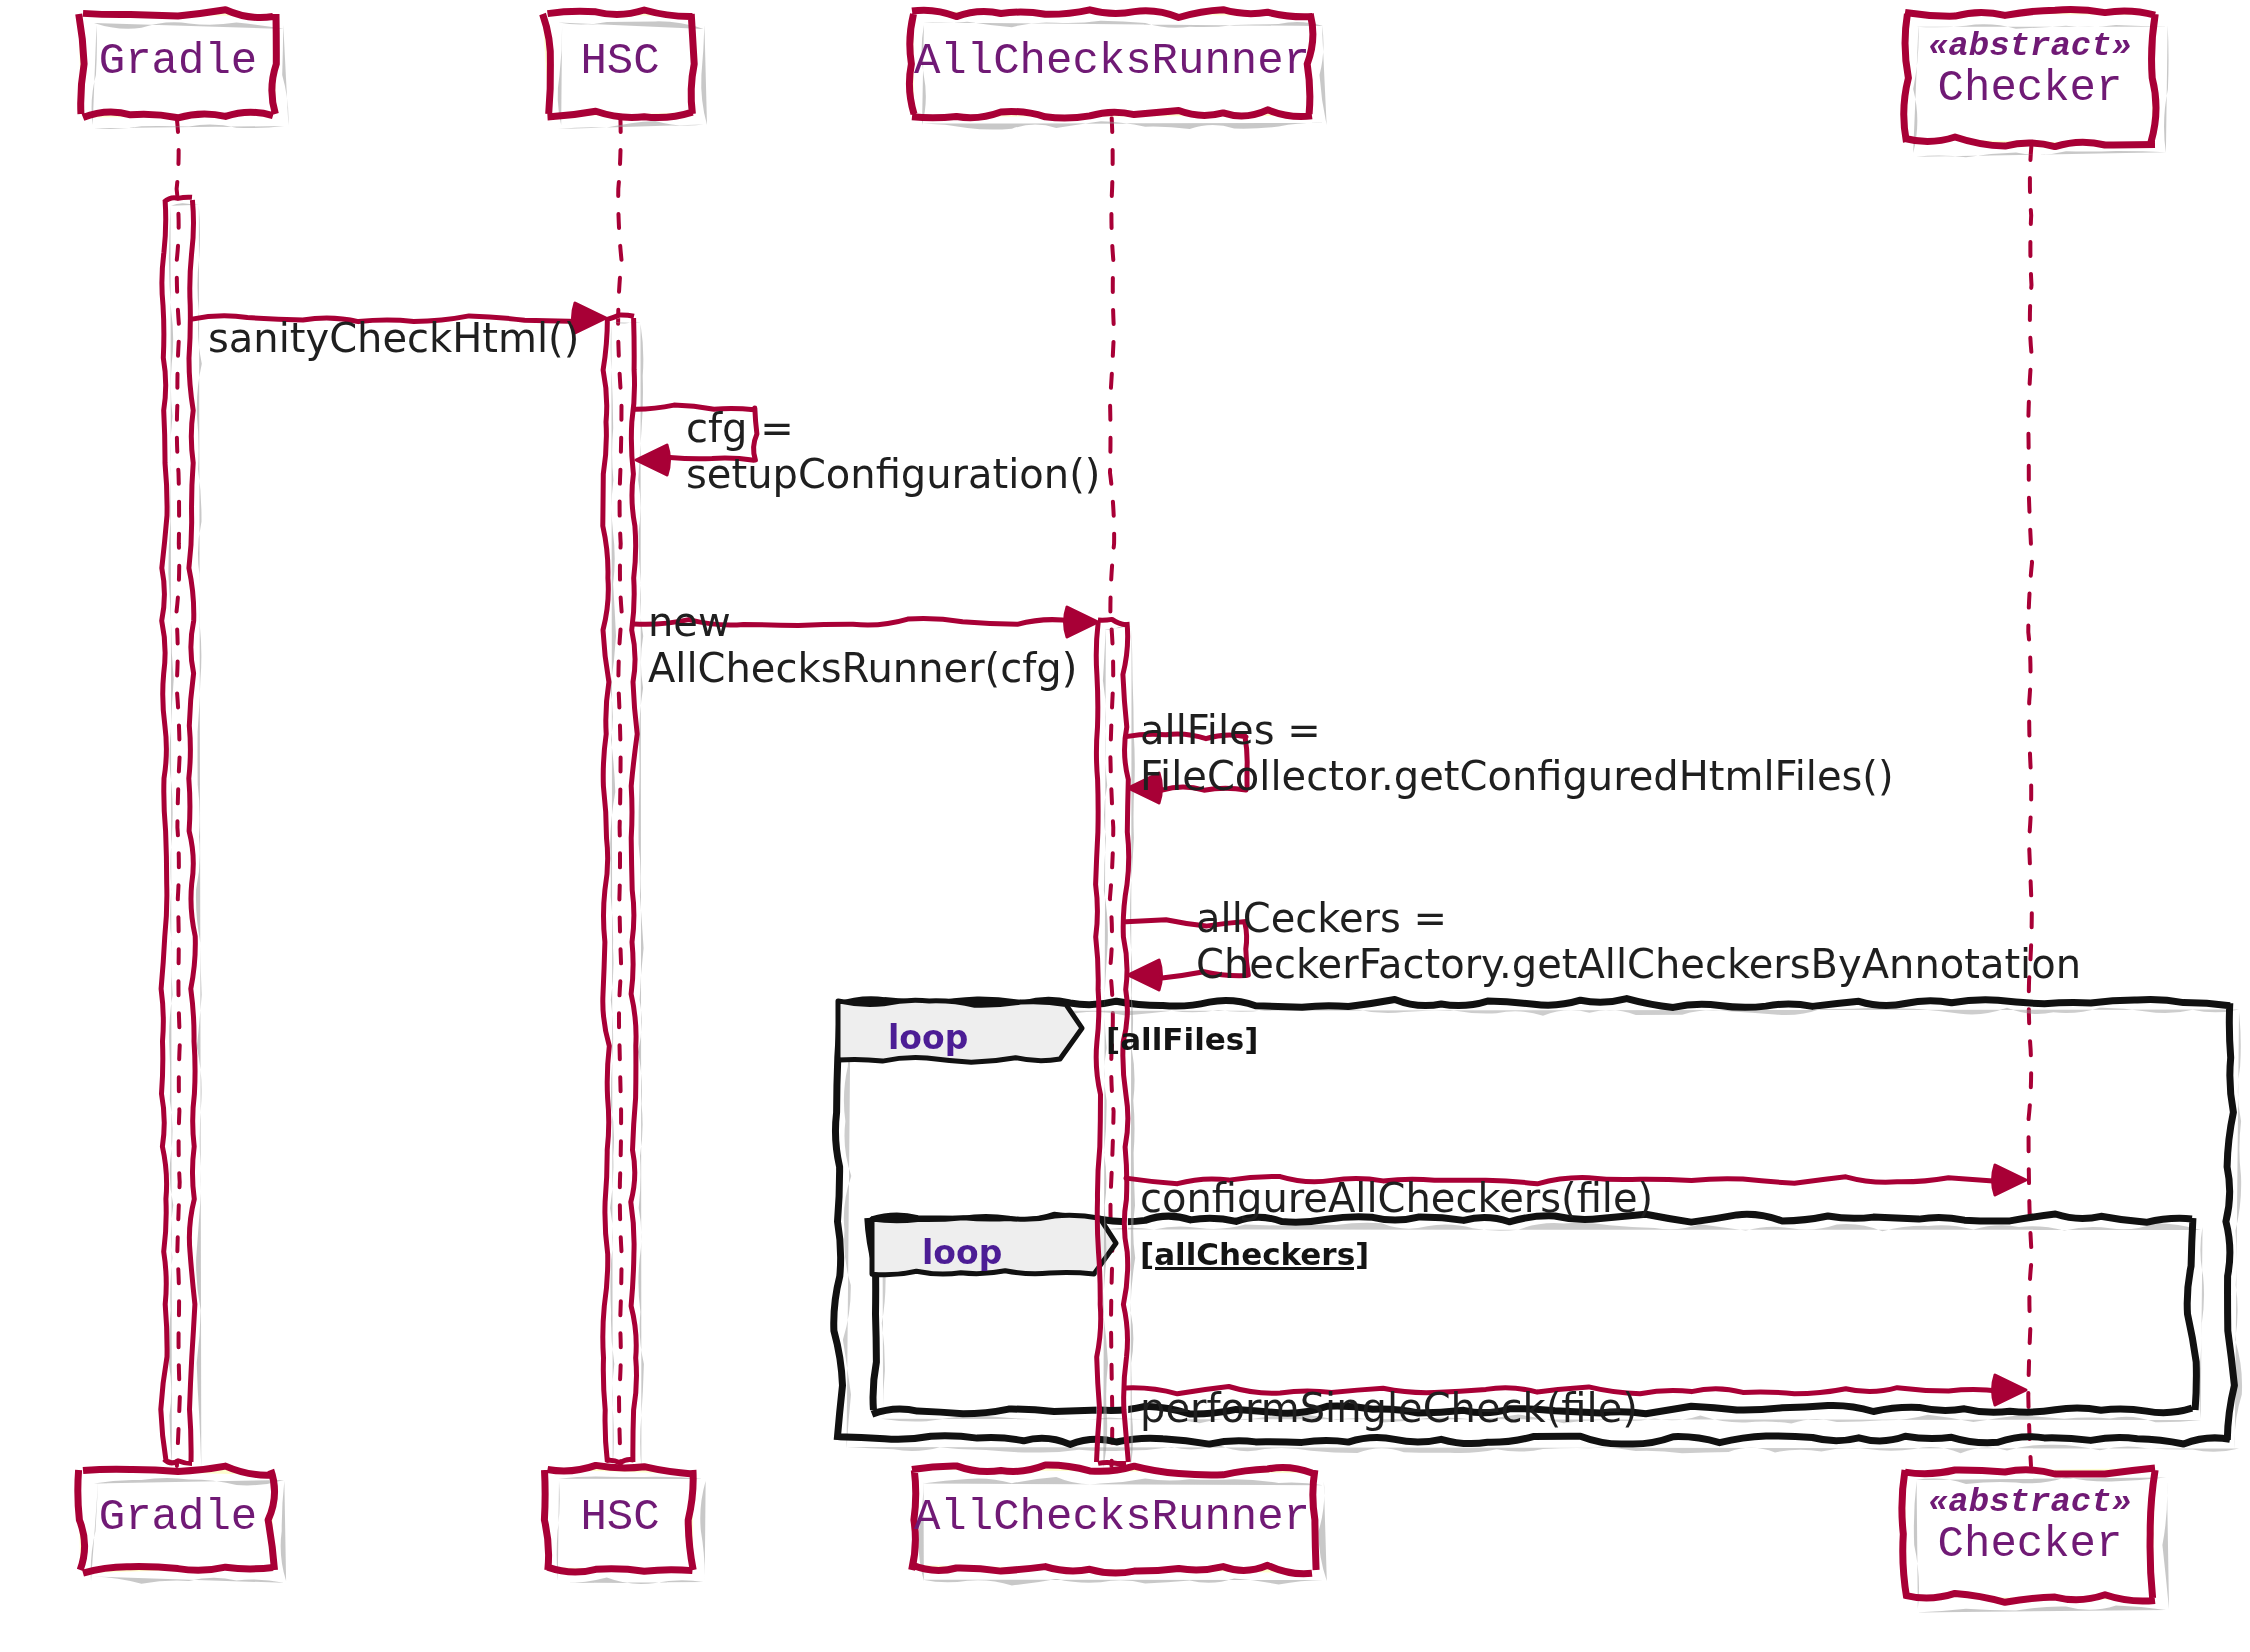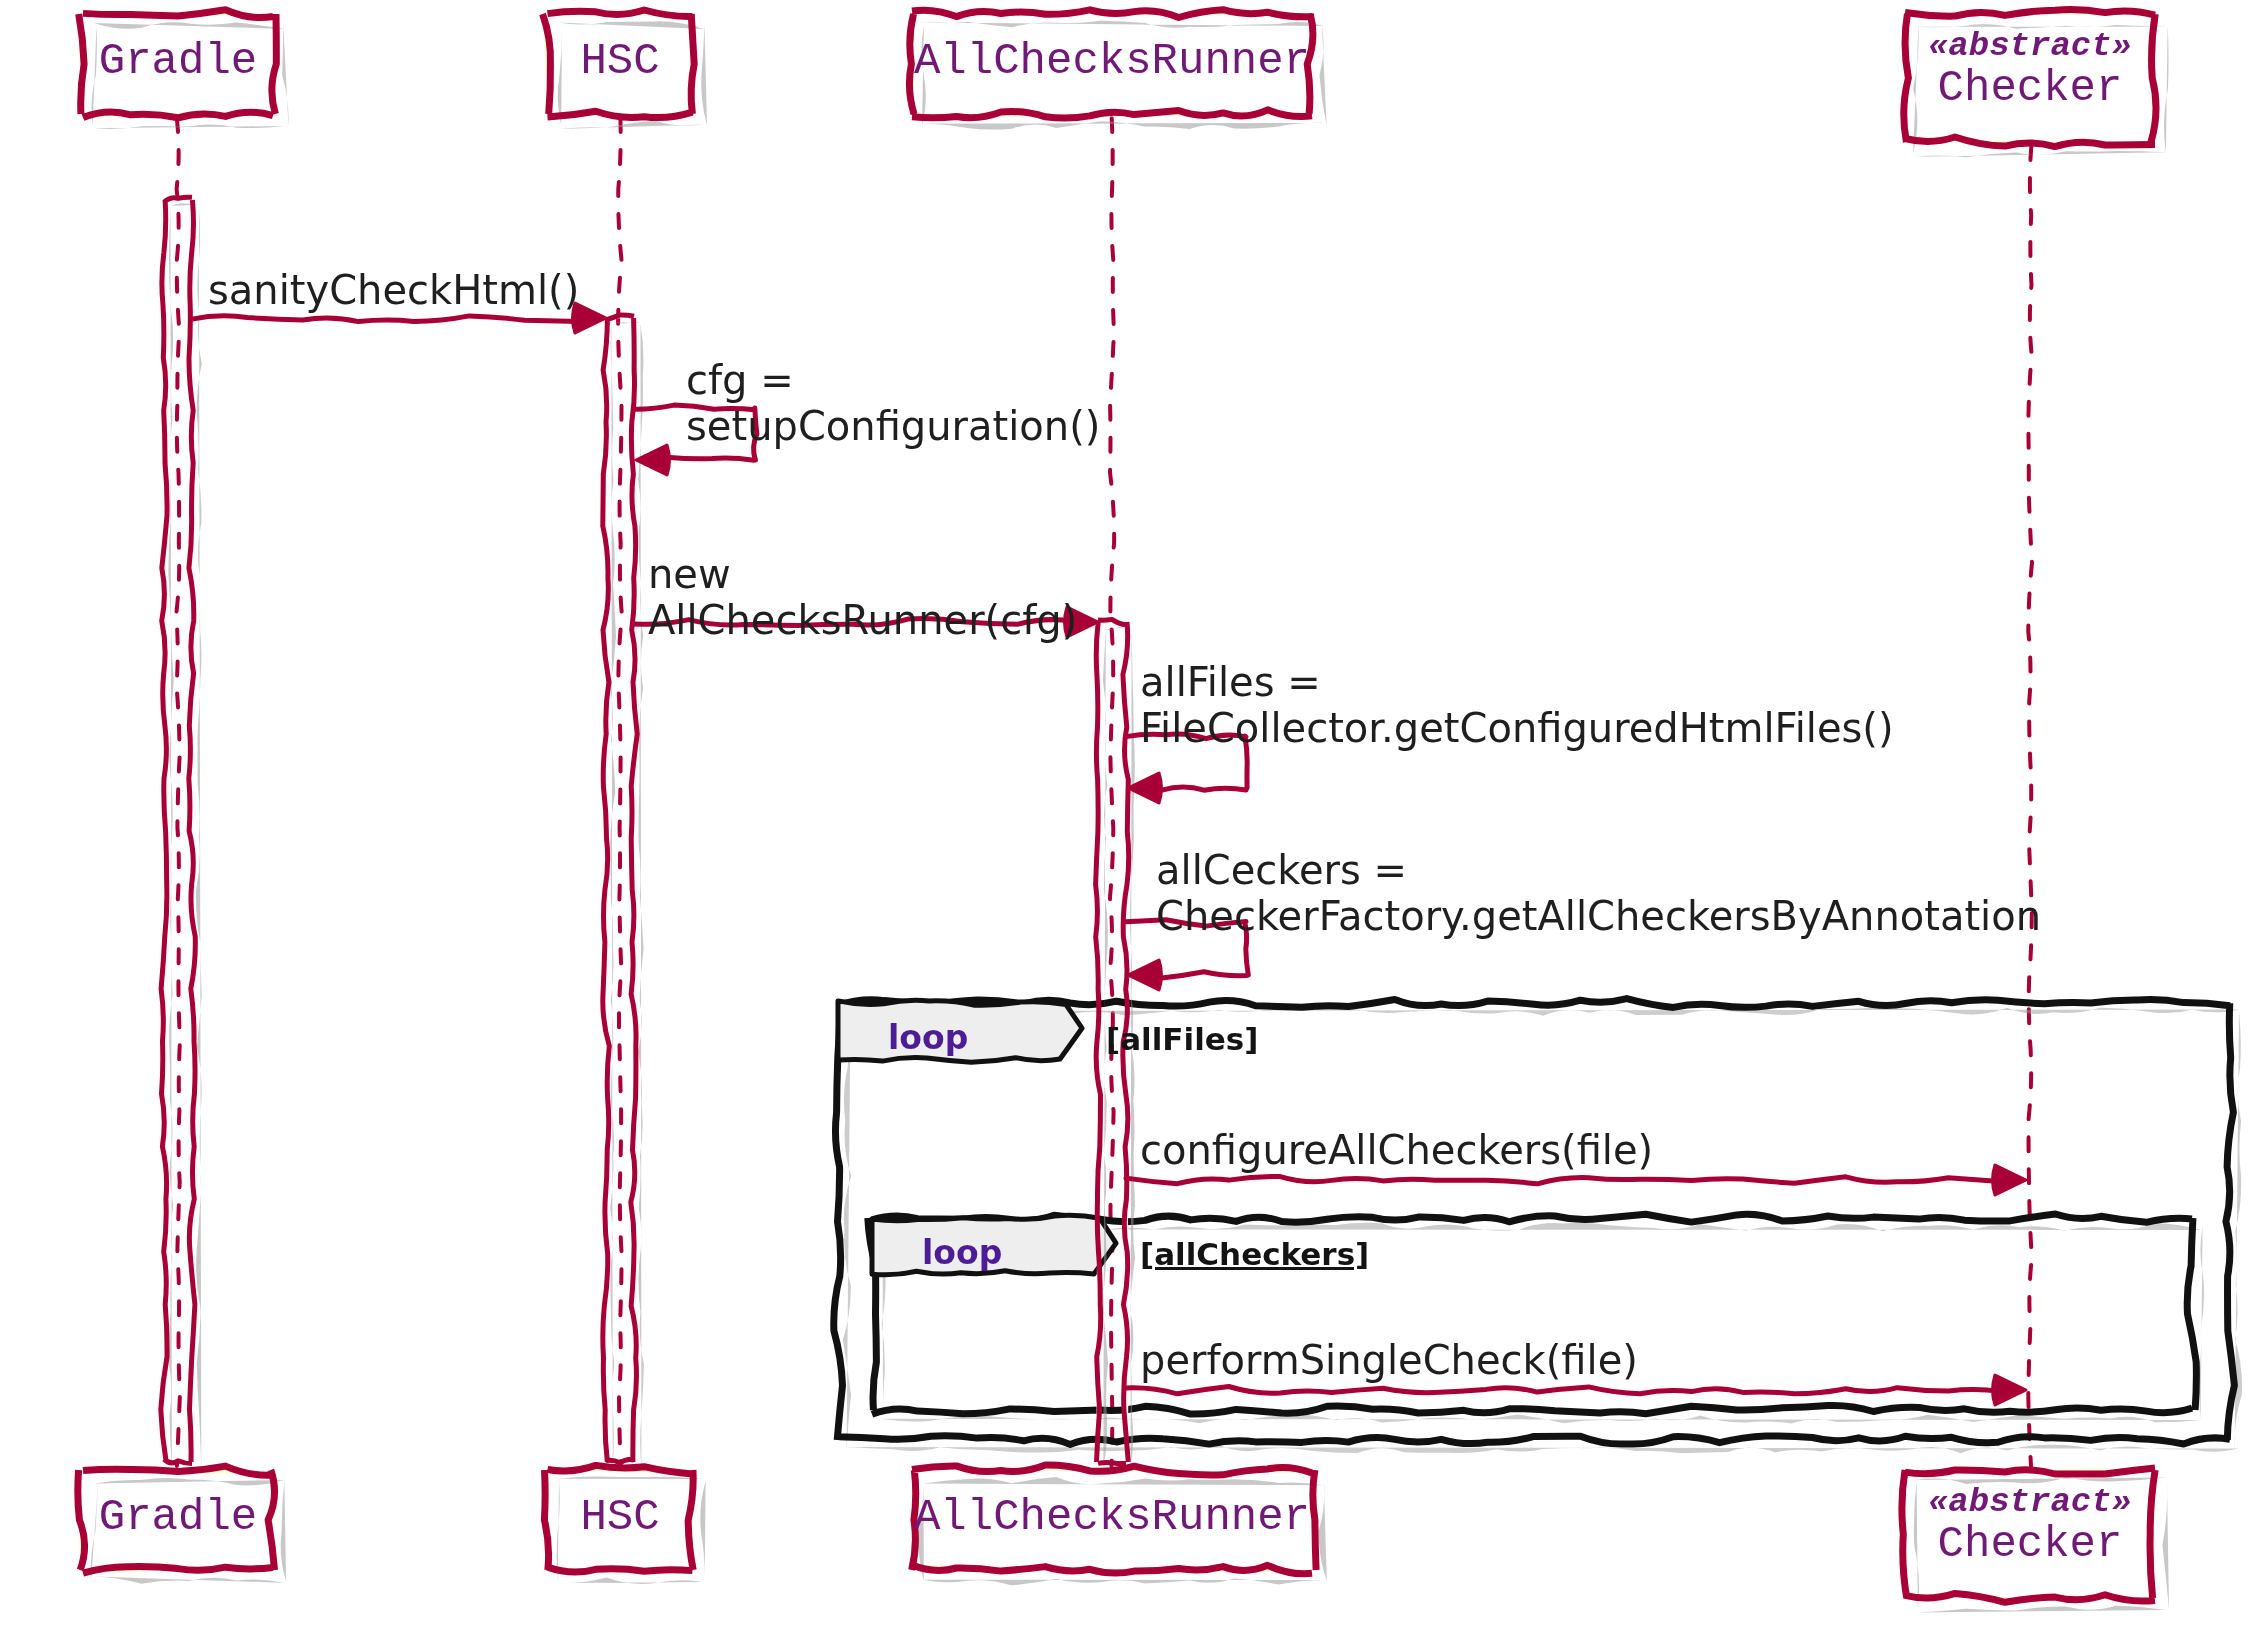--- a/index.html
+++ b/index.html
@@ -47,20 +47,21 @@
     font-weight: 400;
   }
   .msg-label {
     position: absolute;
     color: #1F1F1F;
     font-size: 40px;
     font-family: "DejaVu Sans", "Liberation Sans", sans-serif;
     line-height: 1.14;
     white-space: pre;
     pointer-events: none;
+    margin-top: 48px;
   }
   .frag-op {
     position: absolute;
     color: #4c1d95;
     font-size: 33px;
     font-weight: bold;
     font-family: "DejaVu Sans", "Liberation Sans", sans-serif;
     white-space: nowrap;
     pointer-events: none;
   }
@@ -191,21 +192,21 @@
       <div class="frag-guard" style="left: 1106px; top: 1021px; text-align: center;">[allFiles]</div>
       <div class="frag-op" style="left: 922px; top: 1233px;">loop</div>
       <div class="frag-guard" style="left: 1140px; top: 1236px; text-decoration: underline;">[allCheckers]</div>
       <div class="msg-label" style="left: 208px; top: 268px;">sanityCheckHtml()</div>
       <div class="msg-label" style="left: 686px; top: 358px;">cfg =
 setupConfiguration()</div>
       <div class="msg-label" style="left: 648px; top: 552px;">new
 AllChecksRunner(cfg)</div>
       <div class="msg-label" style="left: 1140px; top: 660px;">allFiles =
 FileCollector.getConfiguredHtmlFiles()</div>
-      <div class="msg-label" style="left: 1156px; top: 848px;">allCeckers =
+      <div class="msg-label" style="left: 1196px; top: 848px;">allCeckers =
 CheckerFactory.getAllCheckersByAnnotation</div>
       <div class="msg-label" style="left: 1140px; top: 1128px;">configureAllCheckers(file)</div>
       <div class="msg-label" style="left: 1140px; top: 1338px; text-align: right;">performSingleCheck(file)</div>
       <div class="part-label" style="left: 83px; width: 190px; top: 38px;">
         <span class="pname">Gradle</span>
       </div>
       <div class="part-label" style="left: 83px; width: 190px; top: 1494px;">
         <span class="pname">Gradle</span>
       </div>
       <div class="part-label" style="left: 547.5px; width: 145px; top: 38px;">

